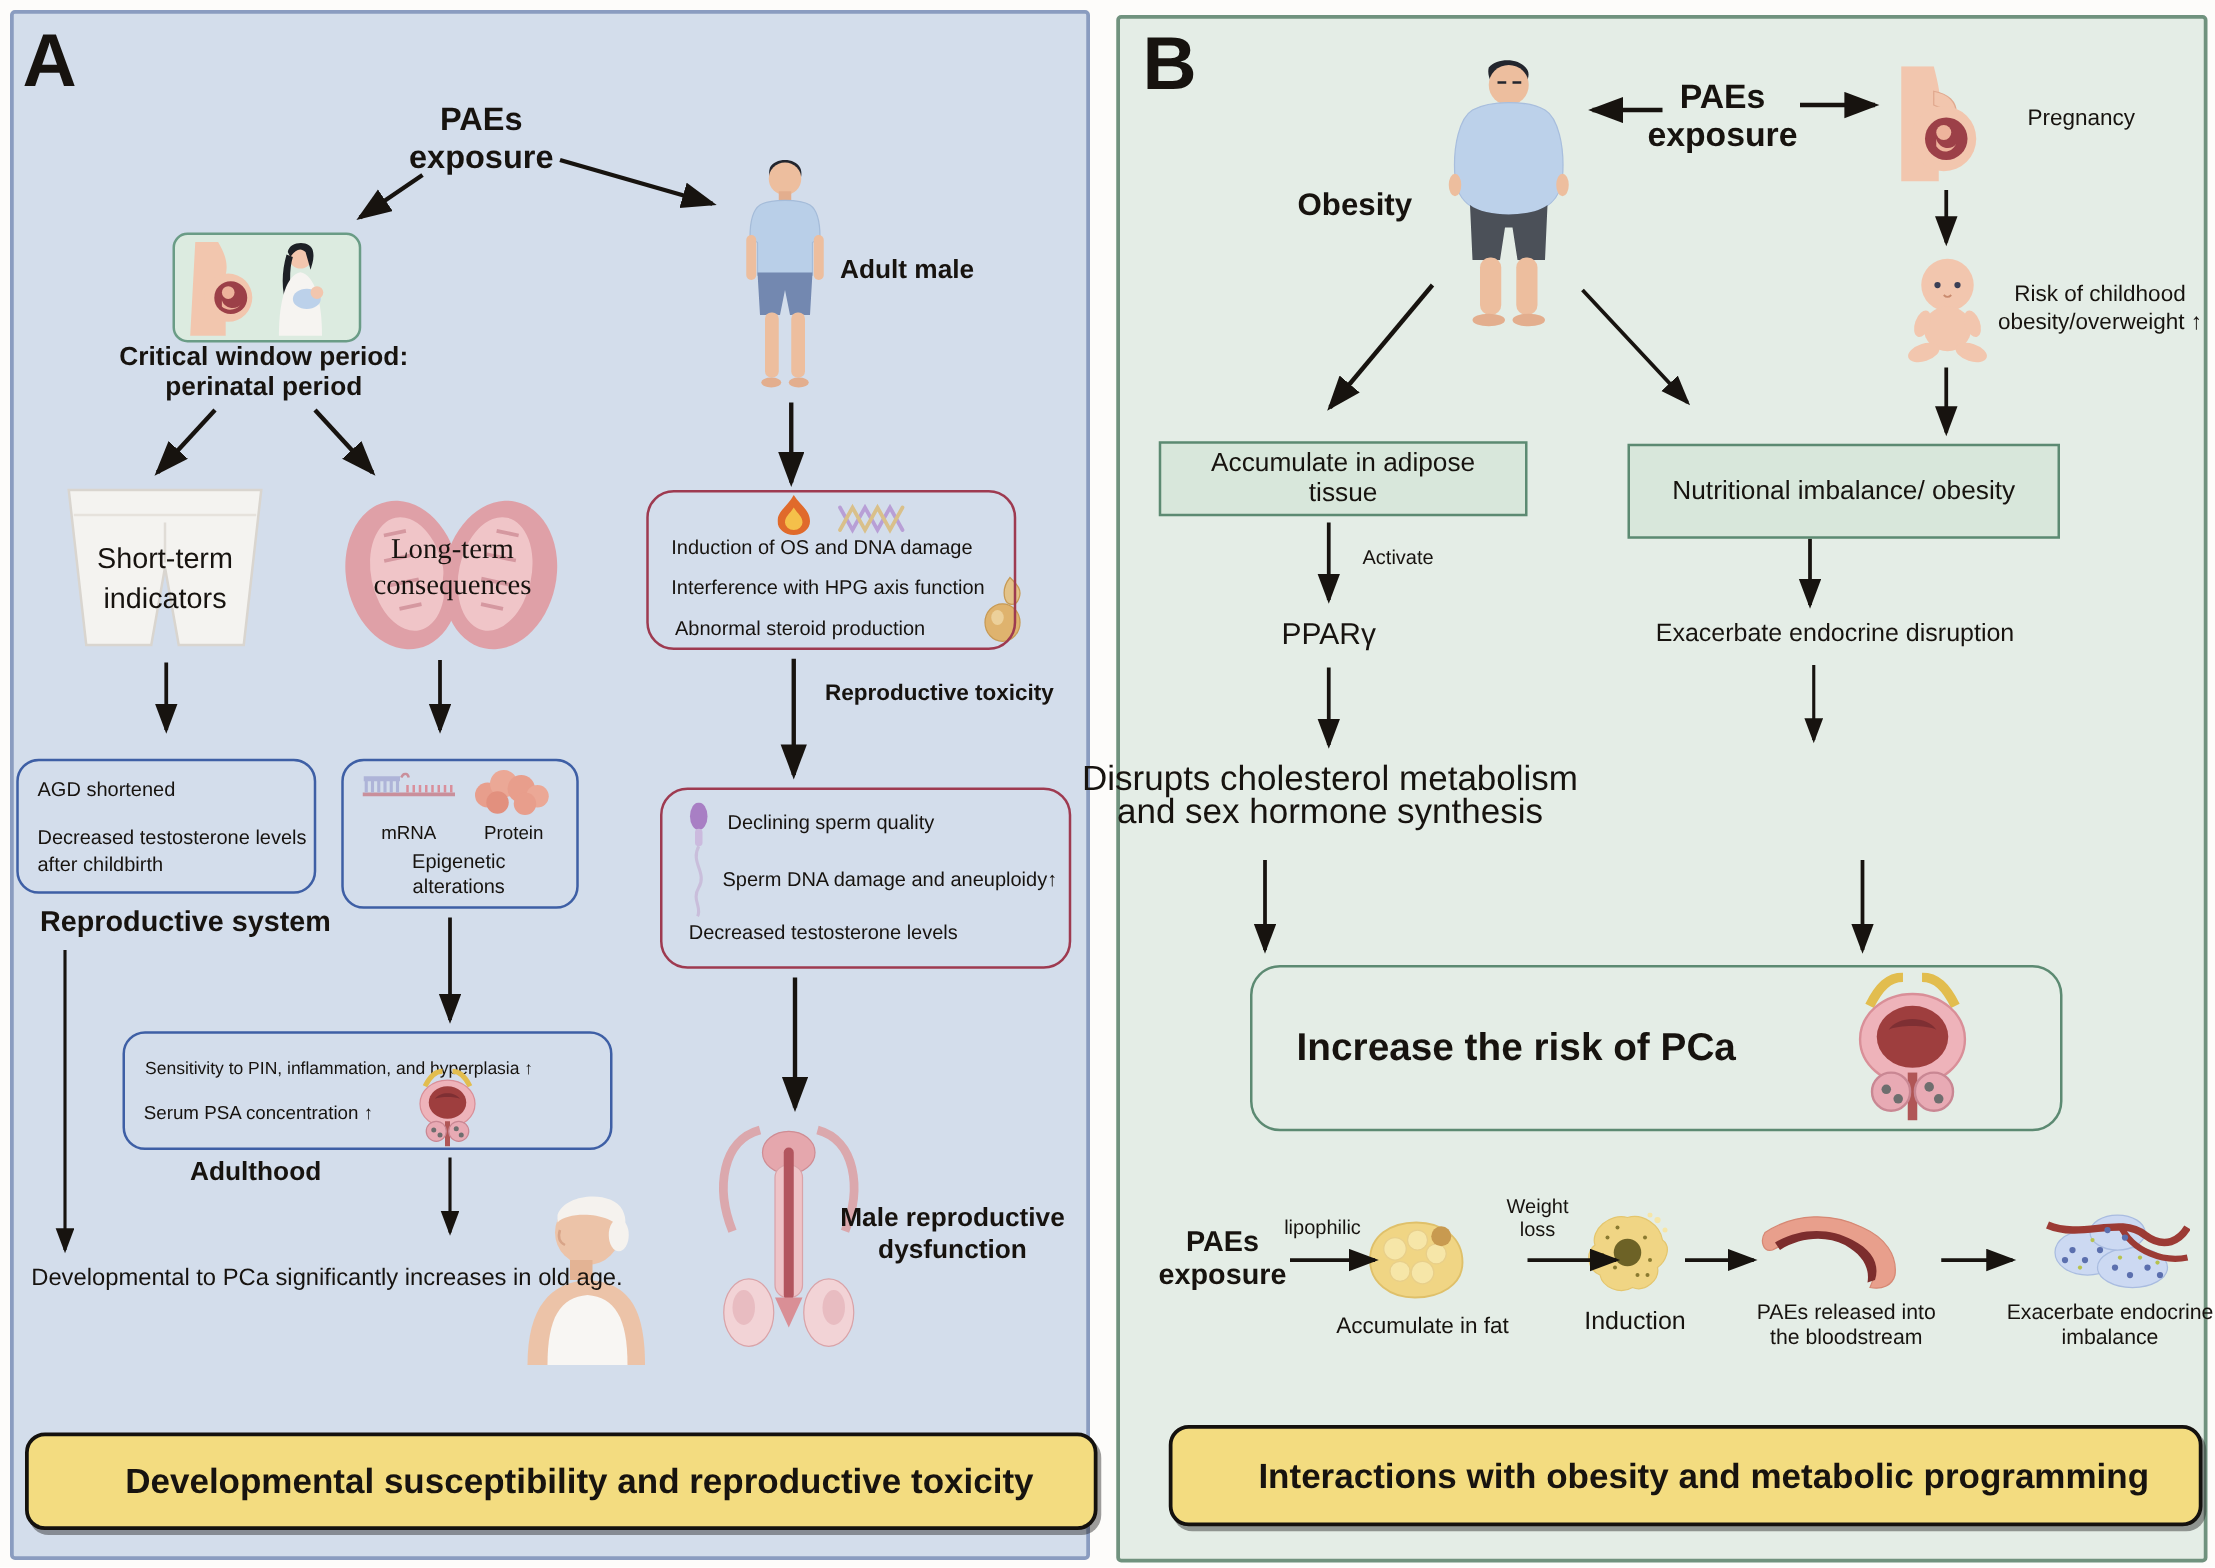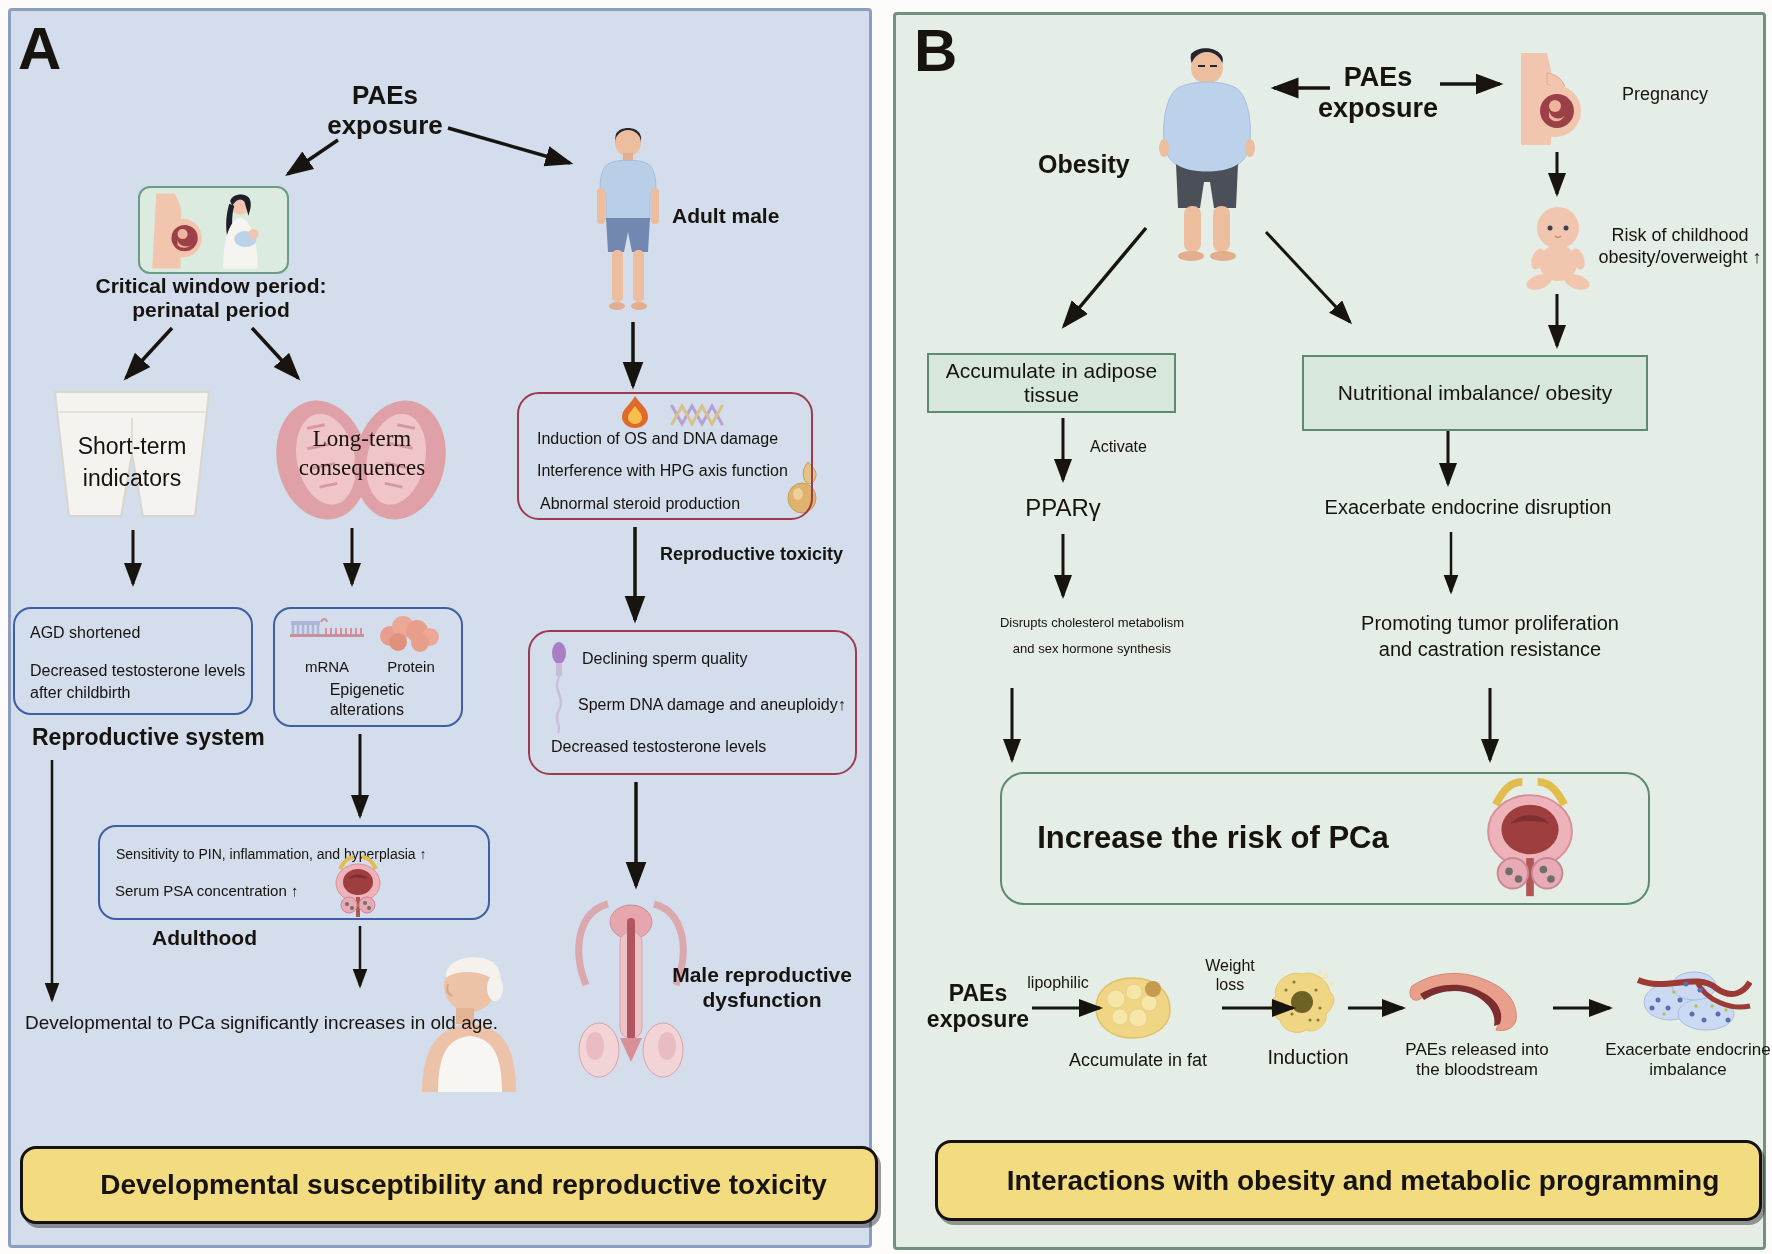--- a/index.html
+++ b/index.html
@@ -323,41 +323,37 @@
       <ellipse cx="56" cy="56" rx="6" ry="11" transform="rotate(-20 56 56)" fill="#f2c6ae"></ellipse>
       <ellipse cx="17" cy="79" rx="13" ry="7" transform="rotate(-18 17 79)" fill="#f2c6ae"></ellipse>
       <ellipse cx="55" cy="79" rx="13" ry="7" transform="rotate(18 55 79)" fill="#f2c6ae"></ellipse>
     </svg>
   </div>
   <div class="t c" style="left:1680px;top:224px;font-size:18px;line-height:22px;">
     <div>Risk of childhood</div>
     <div>obesity/overweight ↑</div>
   </div>
 
-  <div class="obox greenbox" style="left:927px;top:353px;width:249px;height:60px;">
+  <div class="obox greenbox" style="left:927px;top:353px;width:295px;height:60px;">
     <div>
       <div>Accumulate in adipose</div>
       <div>tissue</div>
     </div>
   </div>
   <div class="obox greenbox" style="left:1302px;top:355px;width:346px;height:76px;">
     <div>Nutritional imbalance/ obesity</div>
   </div>
 
   <div class="t" style="left:1090px;top:438px;font-size:16px;">Activate</div>
   <div class="t c" style="left:1063px;top:494px;font-size:24px;">PPARγ</div>
   <div class="t c" style="left:1468px;top:496px;font-size:20px;">Exacerbate endocrine disruption</div>
 
-  <div class="t c" style="left:1092px;top:610px;font-size:13px;line-height:26px;">
+  <div class="t c" style="left:1064px;top:610px;font-size:28px;line-height:26px;">
     <div>Disrupts cholesterol metabolism</div>
     <div>and sex hormone synthesis</div>
-  </div>
-  <div class="t c" style="left:1490px;top:610px;font-size:20px;line-height:26px;">
-    <div>Promoting tumor proliferation</div>
-    <div>and castration resistance</div>
   </div>
 
   <div class="obox pcabox" style="left:1000px;top:772px;width:650px;height:133px;"></div>
   <div class="t b c" style="left:1213px;top:820px;font-size:31px;">Increase the risk of PCa</div>
   <div class="illus" style="left:1480px;top:778px;width:100px;height:122px;z-index:4;">
     <svg viewBox="0 0 52 64">
       <path d="M8,14 C12,6 16,2 22,2" stroke="#e2bd4e" stroke-width="4" fill="none"></path>
       <path d="M44,14 C40,6 36,2 30,2" stroke="#e2bd4e" stroke-width="4" fill="none"></path>
       <ellipse cx="26" cy="28" rx="22" ry="19" fill="#eeb3ba" stroke="#d98f98"></ellipse>
       <ellipse cx="26" cy="27" rx="15" ry="13" fill="#9e3e3e"></ellipse>

